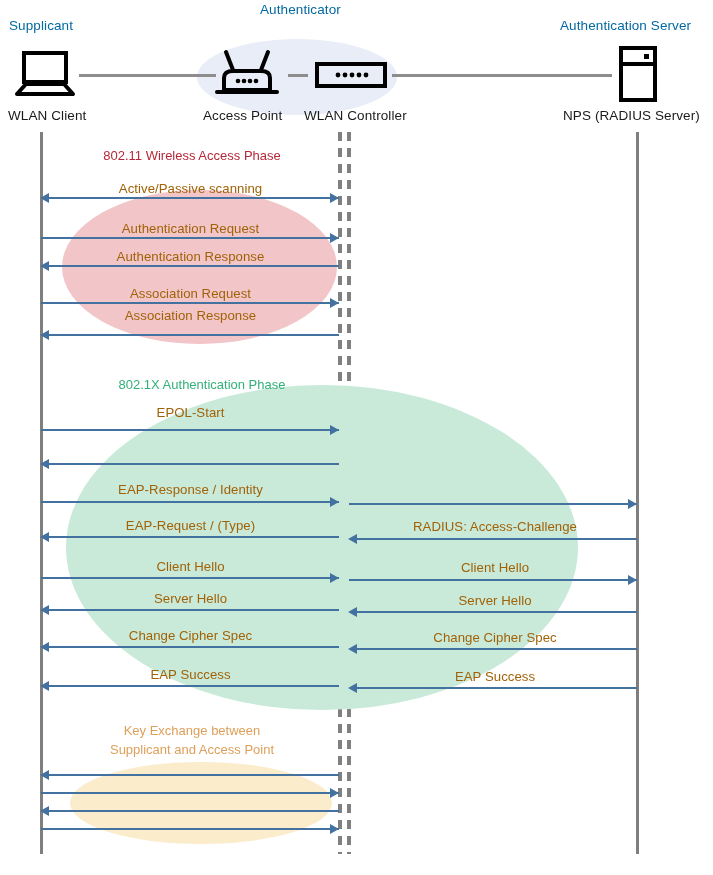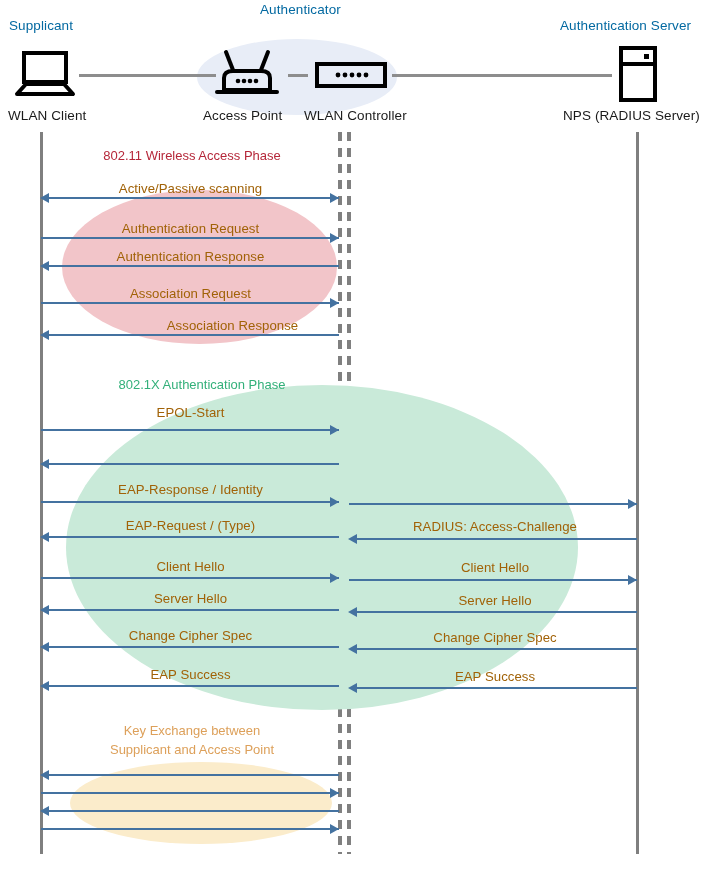--- a/index.html
+++ b/index.html
@@ -189,21 +189,21 @@
   <div class="arrow-head right" style="left:330px; top:233px;"></div>
 
   <div class="msg-label" style="left:43px; top:249px; width:295px;">Authentication Response</div>
   <div class="msg-line" style="left:47px; top:265px; width:292px;"></div>
   <div class="arrow-head left" style="left:40px; top:261px;"></div>
 
   <div class="msg-label" style="left:43px; top:286px; width:295px;">Association Request</div>
   <div class="msg-line" style="left:41px; top:302px; width:298px;"></div>
   <div class="arrow-head right" style="left:330px; top:298px;"></div>
 
-  <div class="msg-label" style="left:43px; top:318px; width:295px;margin-left:42px;">Association Response</div>
+  <div class="msg-label" style="left:43px; top:308px; width:295px;">Association Response</div>
   <div class="msg-line" style="left:47px; top:334px; width:292px;"></div>
   <div class="arrow-head left" style="left:40px; top:330px;"></div>
 
   <div class="msg-label" style="left:43px; top:405px; width:295px;">EPOL-Start</div>
   <div class="msg-line" style="left:41px; top:429px; width:298px;"></div>
   <div class="arrow-head right" style="left:330px; top:425px;"></div>
 
   <div class="msg-line" style="left:47px; top:463px; width:292px;"></div>
   <div class="arrow-head left" style="left:40px; top:459px;"></div>
 

